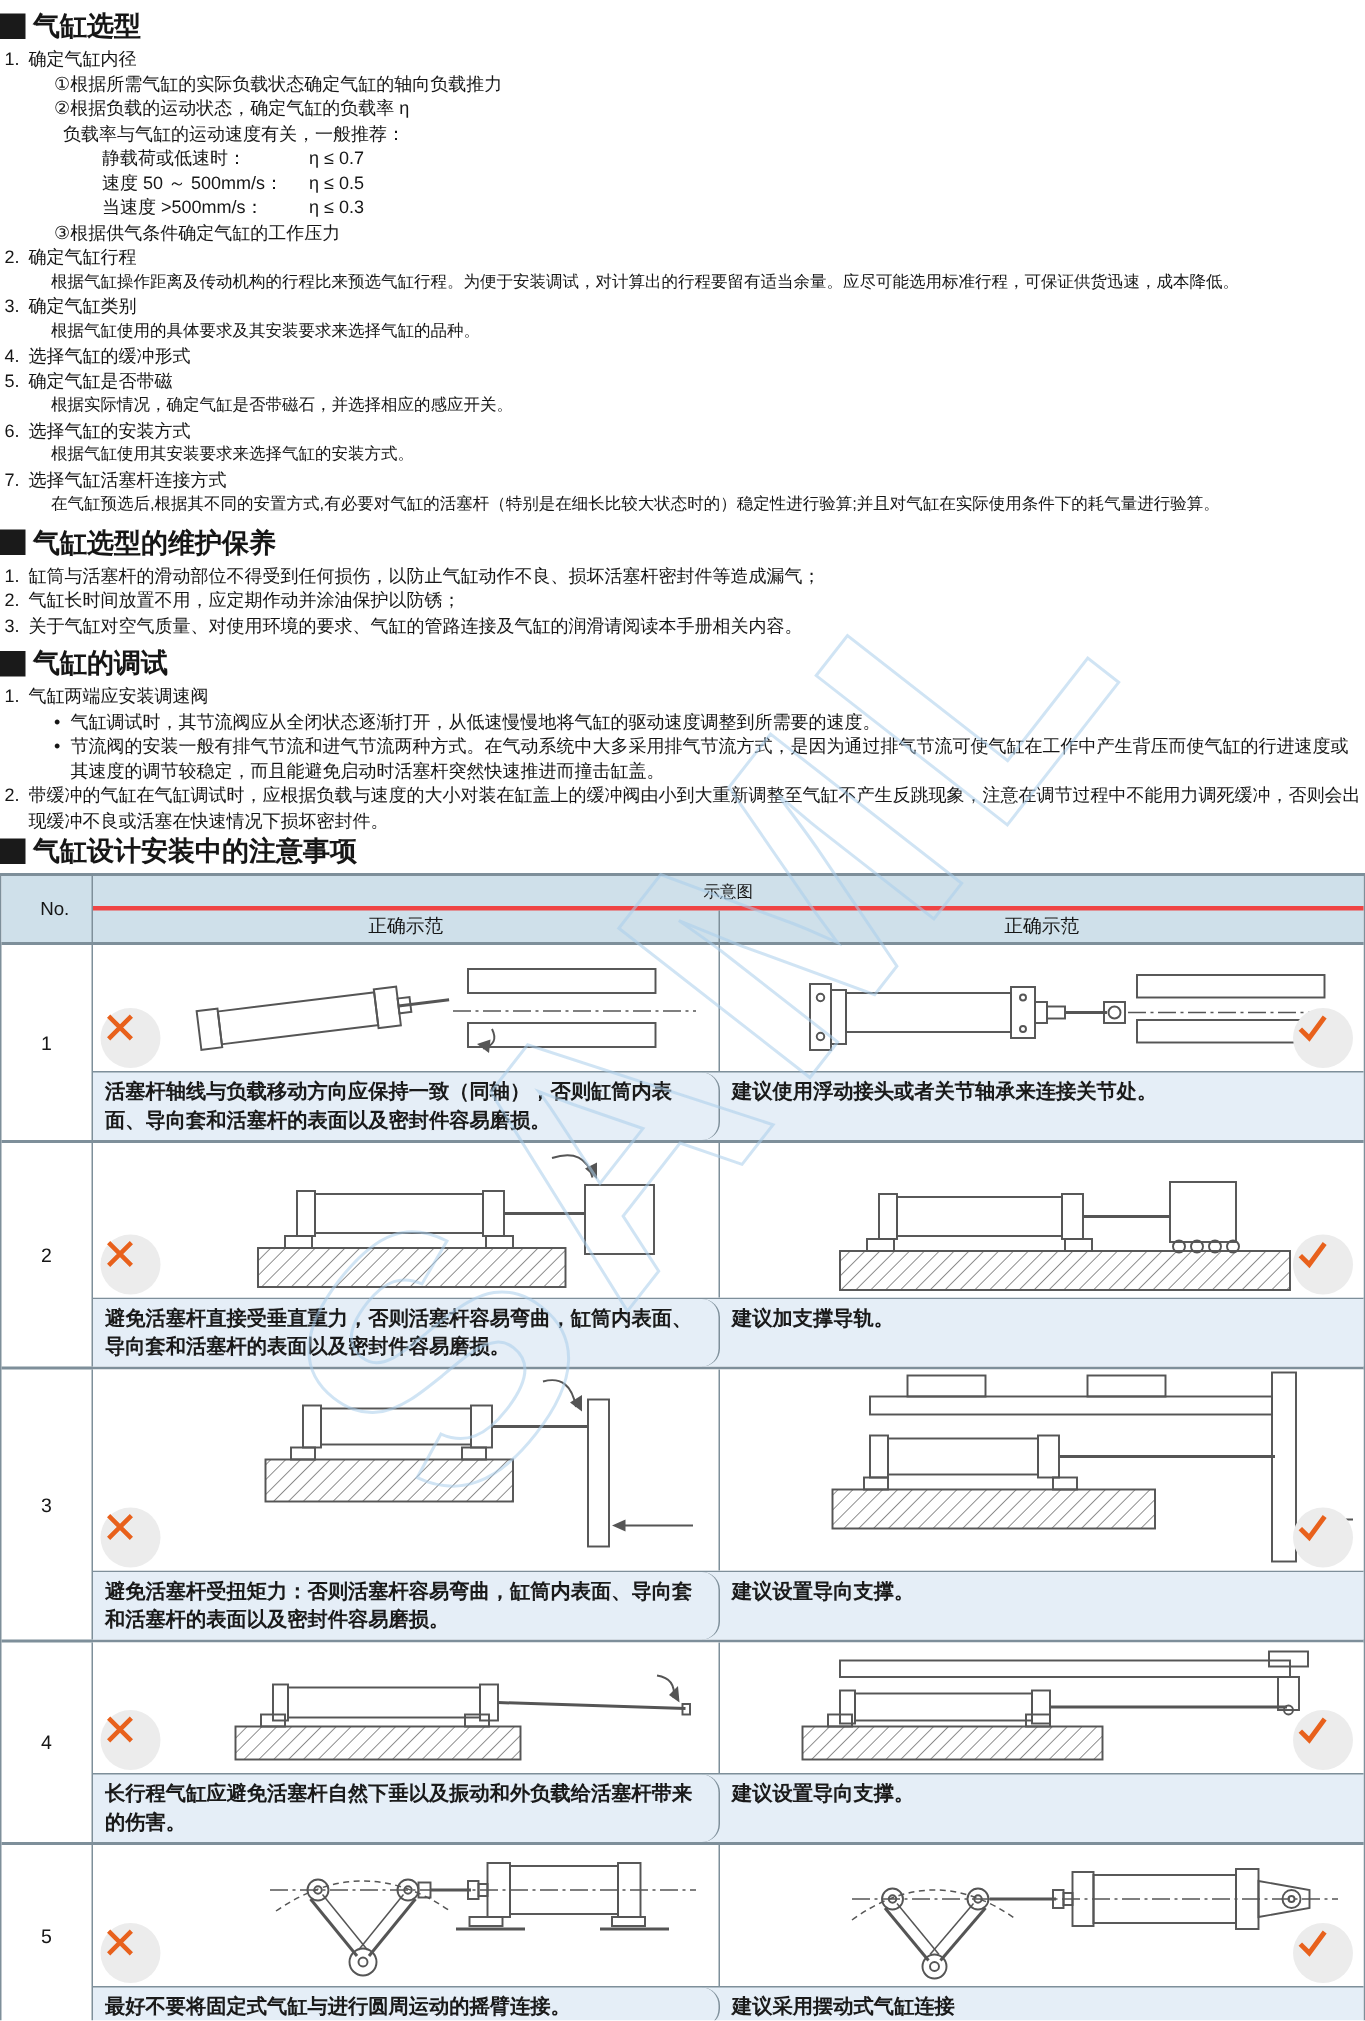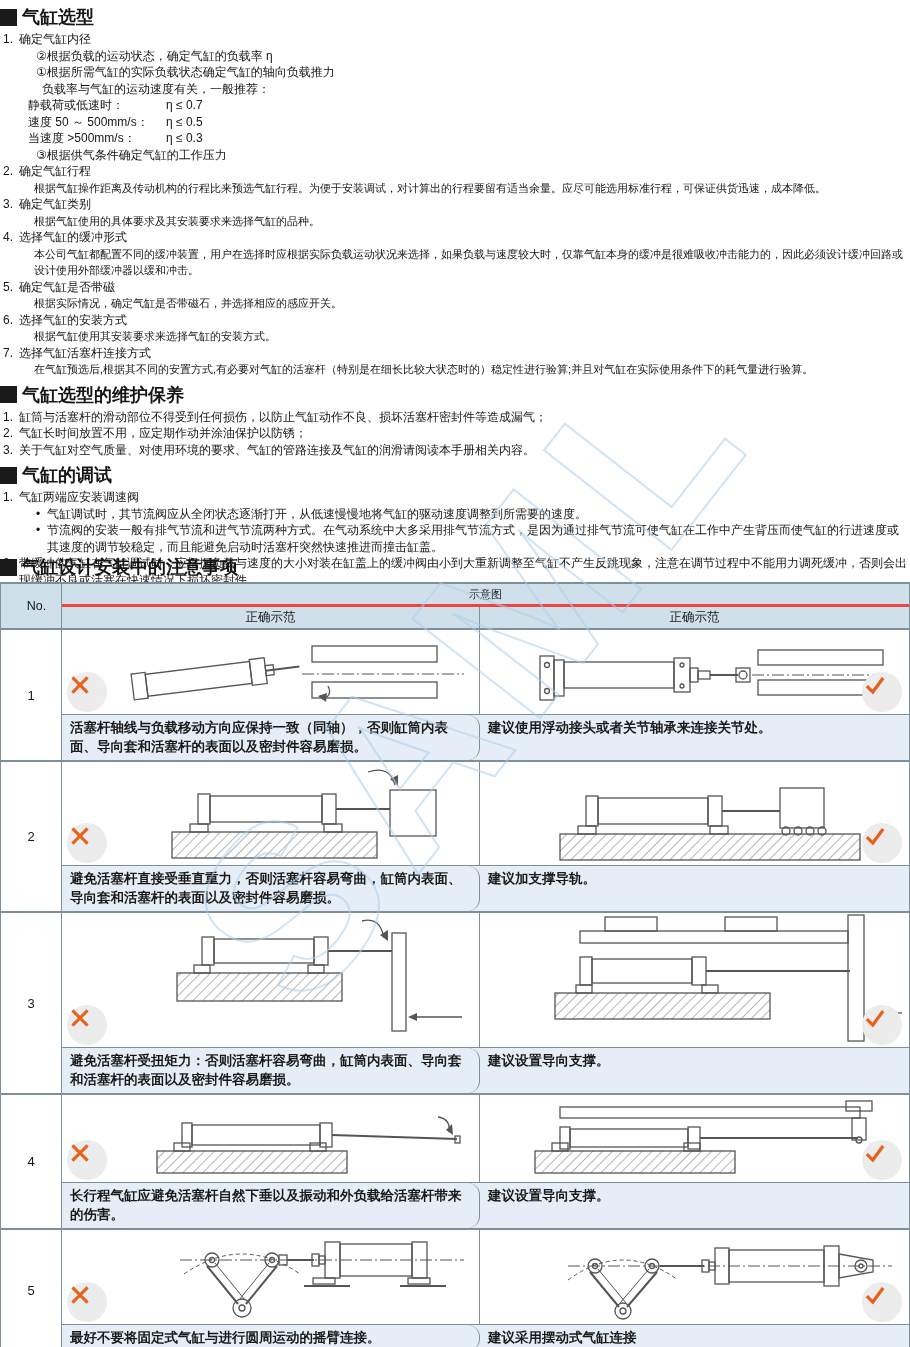--- a/index.html
+++ b/index.html
@@ -8,21 +8,21 @@
   
   .topwrap{position:absolute;top:0;left:0;width:910px;}
   .sec-title{display:flex;align-items:center;gap:5px;font-size:18px;font-weight:bold;
              margin:7px 0 4px 0;line-height:20px;}
   .sq{width:17px;height:17px;background:#1a1a1a;flex:none;}
   .li{display:flex;font-size:12px;line-height:16.5px;}
   .li .n{flex:none;width:16px;padding-left:3px;}
   .li .tt{flex:1;padding-right:2px;}
   .body-line{padding-left:34px;padding-right:4px;font-size:11px;line-height:16.5px;}
   .sub1{padding-left:36px;font-size:12px;line-height:16.5px;}
-  .eta{display:flex;padding-left:28px;font-size:12px;line-height:16.5px;}
+  .eta{display:flex;padding-left:68px;font-size:12px;line-height:16.5px;}
   .eta .el{width:138px;}
   .bullet-line{display:flex;padding-left:36px;font-size:12px;line-height:16.5px;}
   .bullet-line .bu{flex:none;width:11px;}
   .bullet-line .bt{flex:1;padding-right:2px;}
   
   .tablewrap{position:absolute;top:557px;left:0;width:910px;}
   .tbl{width:908px;border:1px solid #7E8F9A;border-top:2px solid #7E8F9A;border-bottom:2px solid #7E8F9A;}
   .hgrid{display:grid;grid-template-columns:61px 1fr;background:#CFE0EA;}
   .no-head{display:flex;align-items:center;justify-content:center;font-size:12.5px;border-right:1px solid #7E8F9A;padding-left:11px;}
   .h-top{height:20px;display:flex;align-items:center;justify-content:center;font-size:11px;border-bottom:3px solid #ef4444;}
@@ -57,22 +57,22 @@
   <div class="topwrap">
 
     <div class="sec-title">
       <span class="sq"></span>
       <span>气缸选型</span>
     </div>
     <div class="li">
       <span class="n">1.</span>
       <span class="tt">确定气缸内径</span>
     </div>
+    <div class="sub1">①根据所需气缸的实际负载状态确定气缸的轴向负载推力</div>
     <div class="sub1">②根据负载的运动状态，确定气缸的负载率 η</div>
-    <div class="sub1">①根据所需气缸的实际负载状态确定气缸的轴向负载推力</div>
     <div class="eta" style="padding-left:42px">
       <span>负载率与气缸的运动速度有关，一般推荐：</span>
     </div>
     <div class="eta">
       <span class="el">静载荷或低速时：</span>
       <span class="ev">η ≤ 0.7</span>
     </div>
     <div class="eta">
       <span class="el">速度 50 ～ 500mm/s：</span>
       <span class="ev">η ≤ 0.5</span>
@@ -90,21 +90,20 @@
     <div class="body-line">根据气缸操作距离及传动机构的行程比来预选气缸行程。为便于安装调试，对计算出的行程要留有适当余量。应尽可能选用标准行程，可保证供货迅速，成本降低。</div>
     <div class="li">
       <span class="n">3.</span>
       <span class="tt">确定气缸类别</span>
     </div>
     <div class="body-line">根据气缸使用的具体要求及其安装要求来选择气缸的品种。</div>
     <div class="li">
       <span class="n">4.</span>
       <span class="tt">选择气缸的缓冲形式</span>
     </div>
-    <div class="body-line">本公司气缸都配置不同的缓冲装置，用户在选择时应根据实际负载运动状况来选择，如果负载与速度较大时，仅靠气缸本身的缓冲是很难吸收冲击能力的，因此必须设计缓冲回路或设计使用外部缓冲器以缓和冲击。</div>
     <div class="li">
       <span class="n">5.</span>
       <span class="tt">确定气缸是否带磁</span>
     </div>
     <div class="body-line">根据实际情况，确定气缸是否带磁石，并选择相应的感应开关。</div>
     <div class="li">
       <span class="n">6.</span>
       <span class="tt">选择气缸的安装方式</span>
     </div>
     <div class="body-line">根据气缸使用其安装要求来选择气缸的安装方式。</div>

